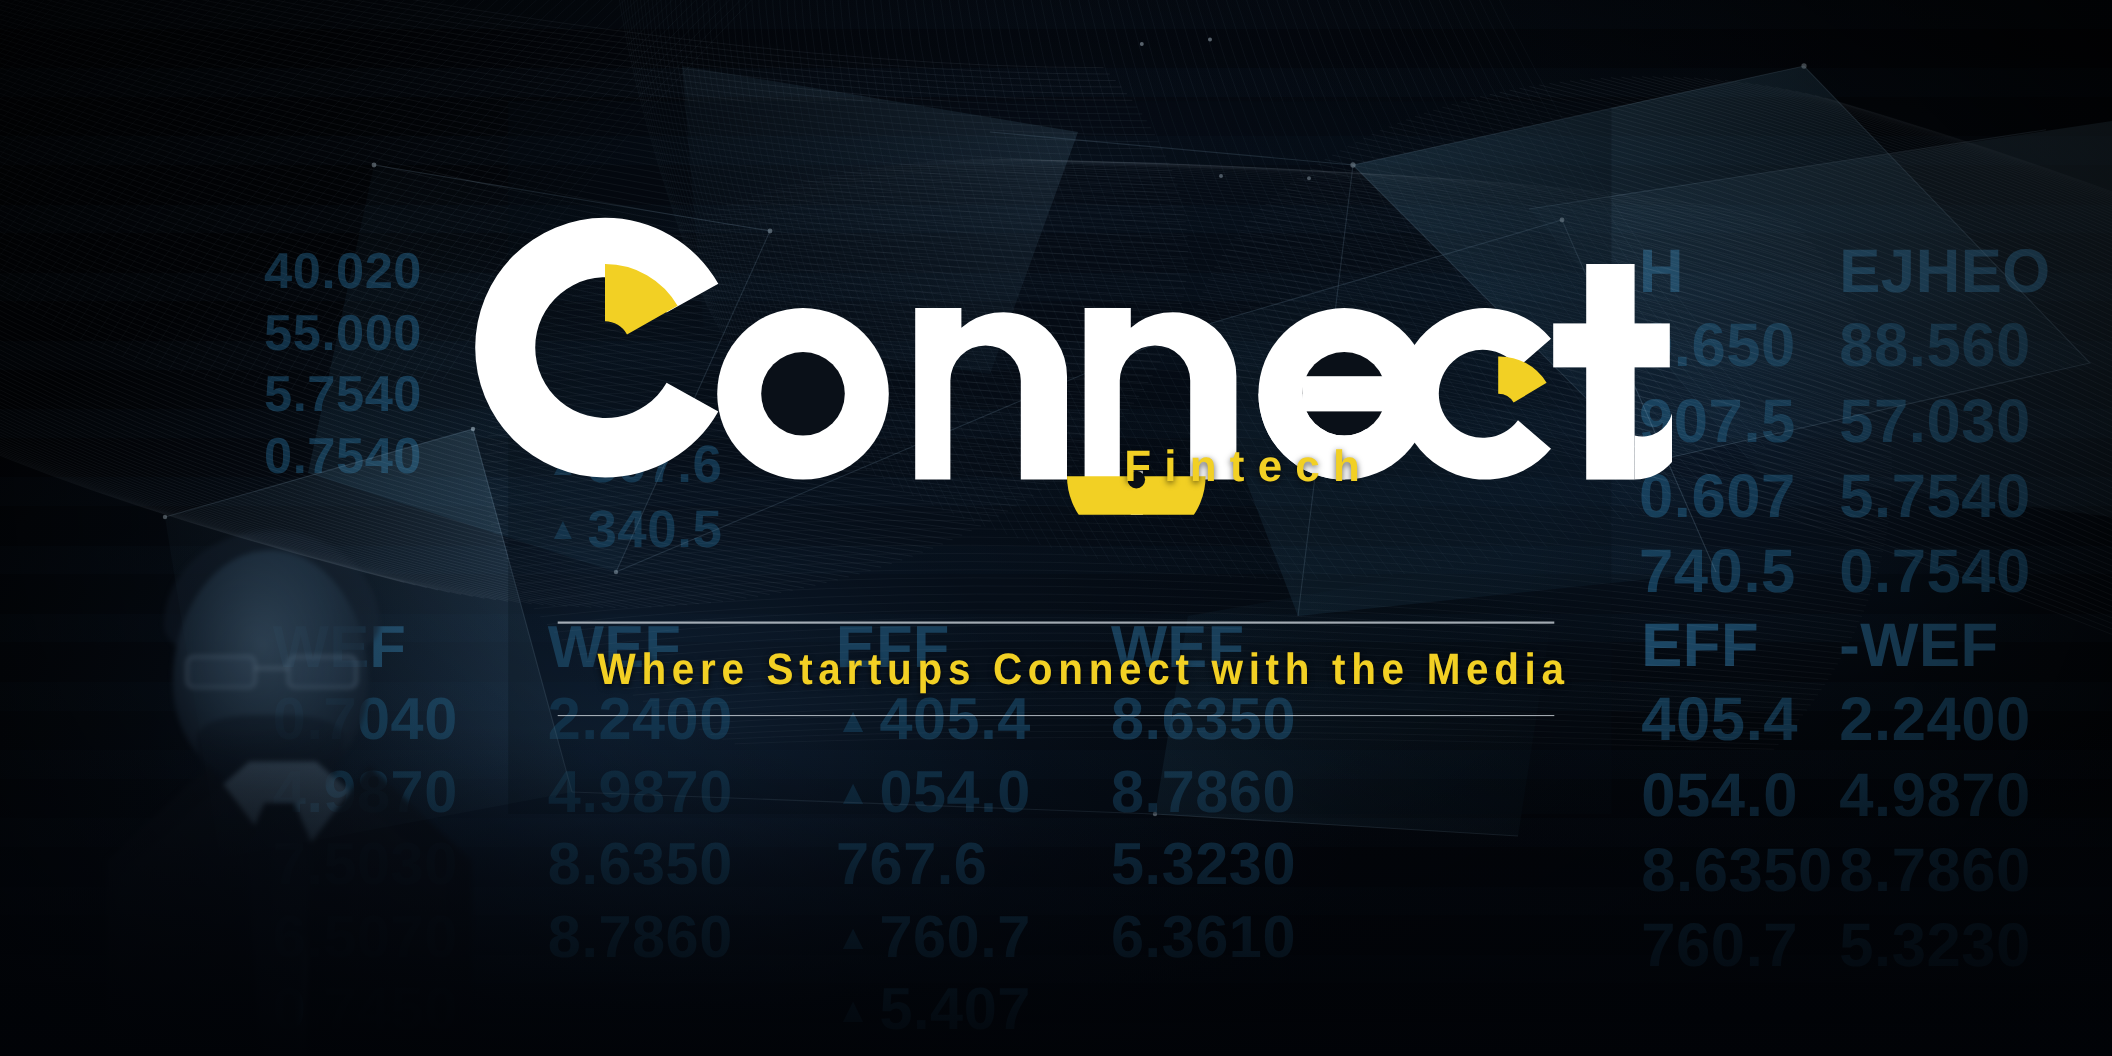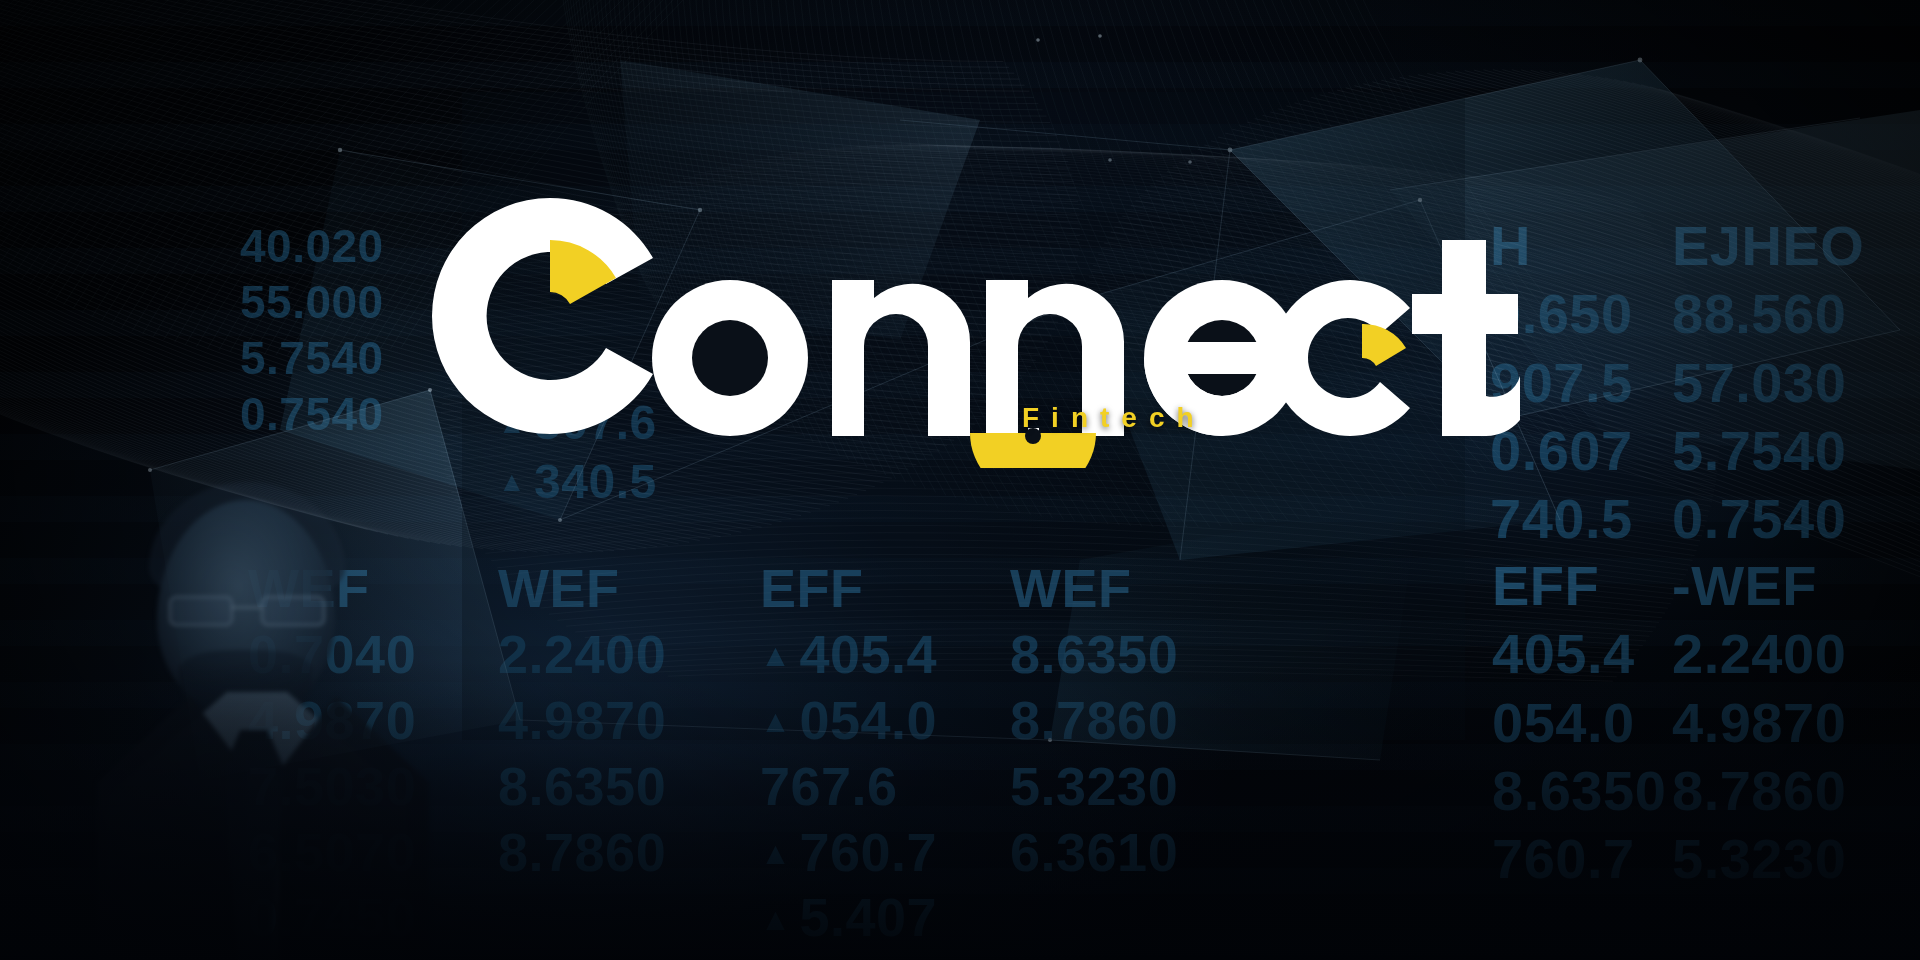--- a/index.html
+++ b/index.html
@@ -967,20 +967,25 @@
           <rect x="1042" y="62" width="44" height="196" fill="#FFFFFF"></rect>
           <rect x="1012" y="116" width="106" height="40" fill="#FFFFFF"></rect>
           <path d="M1086,258 a46,46 0 0 0 34,-16 v-44 a28,28 0 0 1 -34,20 Z" fill="#FFFFFF"></path>
         </g>
       </svg>
 
     </div>
 
     <div style="position:absolute; left:1022px; top:404px;">
       <div style="color:#F2D024; font-family:'Liberation Sans',sans-serif; font-weight:700;
-                  font-size:28px; letter-spacing:12px; line-height:1;
+                  font-size:40px; letter-spacing:12px; line-height:1;
                   text-shadow:0 2px 6px rgba(0,0,0,0.65);">Fintech</div>
     </div>
 
+    <div class="tagline-block">
+      <div class="rule"></div>
+      <div class="tagline">Where Startups Connect with the Media</div>
+      <div class="rule"></div>
+    </div>
 
 
   </div>
 </div>
 
 </body></html>

